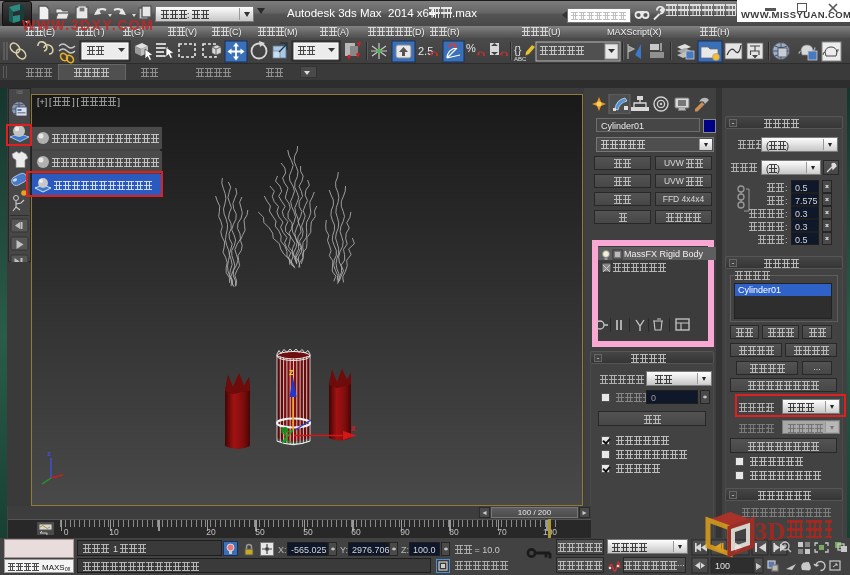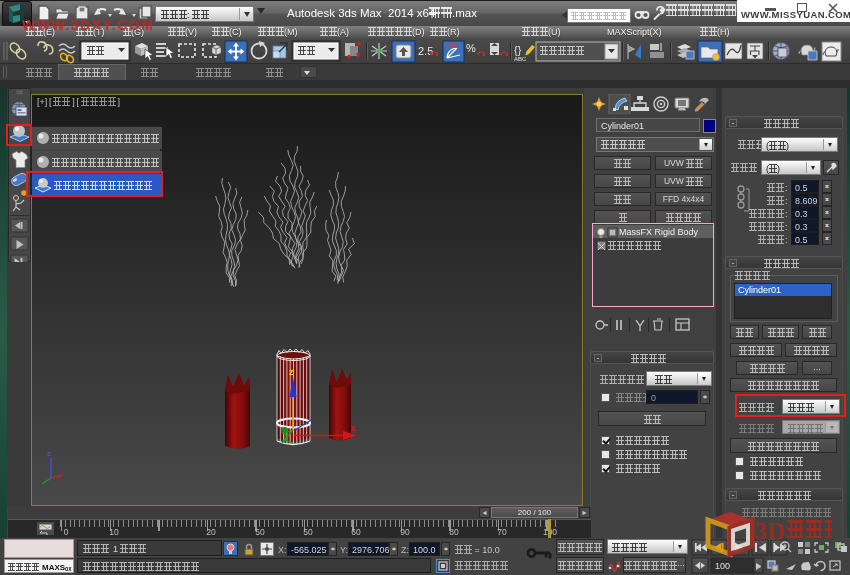--- a/index.html
+++ b/index.html
@@ -461,21 +461,21 @@
 
  <div class="btn" style="left:10px;top:68px;width:57px;height:14px"><span class="z" style="width:17px;margin-top:2px"></span></div>
  <div class="btn" style="left:71px;top:68px;width:57px;height:14px;font-size:8.5px;line-height:13px">UVW <span class="z" style="width:17px;margin-top:2px"></span></div>
  <div class="btn" style="left:10px;top:86px;width:57px;height:14px"><span class="z" style="width:17px;margin-top:2px"></span></div>
  <div class="btn" style="left:71px;top:86px;width:57px;height:14px;font-size:8.5px;line-height:13px">UVW <span class="z" style="width:17px;margin-top:2px"></span></div>
  <div class="btn" style="left:10px;top:104px;width:57px;height:14px"><span class="z" style="width:17px;margin-top:2px"></span></div>
  <div class="btn" style="left:71px;top:104px;width:57px;height:14px;font-size:8.5px;line-height:13px">FFD 4x4x4</div>
  <div class="btn" style="left:10px;top:122px;width:57px;height:14px"><span class="z" style="width:8px;margin-top:2px"></span></div>
  <div class="btn" style="left:71px;top:122px;width:57px;height:14px"><span class="z" style="width:35px;margin-top:2px"></span></div>
 
- <div class="a" style="left:8px;top:135px;width:122px;height:84px;background:#3c3c3c;border:1px solid #f9a8d4">
+ <div class="a" style="left:8px;top:152px;width:122px;height:107px;background:#3c3c3c;border:6px solid #f9a8d4">
   <div style="position:absolute;left:0;top:1px;width:120px;height:13px;background:#5e5e5e"></div>
   <svg style="position:absolute;left:2px;top:2px" width="115" height="26" viewBox="0 0 115 26">
    <circle cx="6" cy="6" r="3.5" fill="#f0f0d8" stroke="#888"></circle>
         <path d="M4.5,10 l3,0 0,2 -3,0 z" fill="#999"></path>
    <rect x="13" y="2" width="9" height="9" fill="#777" stroke="#333"></rect>
         <rect x="15" y="4" width="5" height="5" fill="#bbb"></rect>
    <rect x="2" y="15" width="9" height="9" fill="#888" stroke="#333"></rect>
         <path d="M3,17 l7,7 M10,17 l-7,7" stroke="#ccc" stroke-width="1"></path>
   </svg>
   <span style="position:absolute;left:26px;top:3px;color:#f0f0f0">MassFX Rigid Body</span>
@@ -556,21 +556,21 @@
     </svg>
  <span class="z a" style="left:183px;top:95px;width:17px;color:#d0d0d0"></span>
     <span class="a" style="left:201px;top:95px;color:#d0d0d0">:</span>
  <div class="field" style="left:207px;top:92px;width:28px;height:13px">
       <span style="position:absolute;left:3px;top:2px">0.5</span>
     </div>
  <div class="spin" style="left:238px;top:92px;height:13px"></div>
  <span class="z a" style="left:183px;top:108px;width:17px;color:#d0d0d0"></span>
     <span class="a" style="left:201px;top:108px;color:#d0d0d0">:</span>
  <div class="field" style="left:207px;top:105px;width:28px;height:13px">
-      <span style="position:absolute;left:3px;top:2px">8.609</span>
+      <span style="position:absolute;left:3px;top:2px">7.575</span>
     </div>
  <div class="spin" style="left:238px;top:105px;height:13px"></div>
  <span class="z a" style="left:165px;top:121px;width:35px;color:#d0d0d0"></span>
     <span class="a" style="left:201px;top:121px;color:#d0d0d0">:</span>
  <div class="field" style="left:207px;top:118px;width:28px;height:13px">
       <span style="position:absolute;left:3px;top:2px">0.3</span>
     </div>
  <div class="spin" style="left:238px;top:118px;height:13px"></div>
  <span class="z a" style="left:165px;top:134px;width:35px;color:#d0d0d0"></span>
     <span class="a" style="left:201px;top:134px;color:#d0d0d0">:</span>
@@ -628,21 +628,21 @@
  <div class="roll" style="left:141px;top:400px;width:118px">
       <b>-</b>
       <span class="z" style="position:absolute;left:32px;top:2px;width:53px"></span>
     </div>
  <div class="a" style="left:141px;top:413px;width:118px;height:107px;background:#424242;border:1px solid #4a4a4a;border-top:0"></div>
  <span class="z a" style="left:158px;top:420px;width:89px;color:#8e8e8e"></span>
 </div>
 
 <div class="a" style="left:8px;top:506px;width:583px;height:13px;background:#3d3d3d"></div>
 <div class="a" style="left:479px;top:507px;width:11px;height:11px;background:#4a4a4a;border:1px solid #2a2a2a;color:#ccc;font-size:8px;text-align:center;line-height:10px">◂</div>
-<div class="a" style="left:491px;top:507px;width:87px;height:11px;background:linear-gradient(#5e5e5e,#4c4c4c);border:1px solid #777;color:#e8e8e8;font-size:8px;text-align:center;line-height:10px">200 / 100</div>
+<div class="a" style="left:491px;top:507px;width:87px;height:11px;background:linear-gradient(#5e5e5e,#4c4c4c);border:1px solid #777;color:#e8e8e8;font-size:8px;text-align:center;line-height:10px">100 / 200</div>
 <div class="a" style="left:579px;top:507px;width:11px;height:11px;background:#4a4a4a;border:1px solid #2a2a2a;color:#ccc;font-size:8px;text-align:center;line-height:10px">▸</div>
 
 <div class="a" style="left:8px;top:519px;width:583px;height:19px;background:#282828;border-top:1px solid #555"></div>
 <div class="a" style="left:56px;top:520px;width:500px;height:7px;background:repeating-linear-gradient(to right,transparent 0 3.85px,#8a8a8a 3.85px 4.85px)"></div>
 <div class="a" style="left:61px;top:520px;width:495px;height:11px;background:repeating-linear-gradient(to right,#9a9a9a 0 1.5px,transparent 1.5px 48.5px)"></div>
 <div class="a" id="rulnum" style="left:0;top:527px;width:850px;height:10px;font-size:8.5px;color:#c0c0c0">
     <span style="position:absolute;left:58px;top:0;width:16px;text-align:center">0</span>
     <span style="position:absolute;left:106px;top:0;width:16px;text-align:center">10</span>
     <span style="position:absolute;left:154px;top:11px;width:16px;text-align:center">20</span>
     <span style="position:absolute;left:203px;top:0;width:16px;text-align:center">20</span>
@@ -660,21 +660,21 @@
       <rect x="2" y="2" width="13" height="6" fill="#d8d8d8" stroke="#555"></rect>
       <path d="M3,5 q3,-3 5,0 t5,0" stroke="#b09020" stroke-width="1" fill="none"></path>
       <path d="M5,9 l-2,2 7,0 0,2" stroke="#ccc" stroke-width="1" fill="none"></path>
     </svg>
 </div>
 
 <div class="a" style="left:0;top:538px;width:850px;height:37px;background:#424242"></div>
 <div class="a" style="left:4px;top:539px;width:70px;height:19px;background:#e9dcdc;border:1px solid #a89898"></div>
 <div class="a" style="left:4px;top:559px;width:70px;height:14px;background:#f4f4f4;border:1px solid #999">
  <span class="z8" style="position:absolute;left:3px;top:3px;width:31px;color:#222"></span>
- <span style="position:absolute;left:37px;top:3px;color:#111;font-size:8px;font-weight:700">MAXSₒₓ</span>
+ <span style="position:absolute;left:37px;top:3px;color:#111;font-size:8px;font-weight:400">MAXSₒₓ</span>
 </div>
 <div class="field" style="left:77px;top:540px;width:145px;height:16px;background:#3a3a3a">
  <span class="z" style="position:absolute;left:5px;top:3px;width:26px;color:#d8d8d8"></span>
  <span style="position:absolute;left:35px;top:3px;color:#d8d8d8">1</span>
  <span class="z" style="position:absolute;left:42px;top:3px;width:26px;color:#d8d8d8"></span>
 </div>
 <div class="field" style="left:77px;top:558px;width:354px;height:15px;background:#3a3a3a">
  <span class="z" style="position:absolute;left:5px;top:3px;width:116px;color:#d8d8d8"></span>
 </div>
 

